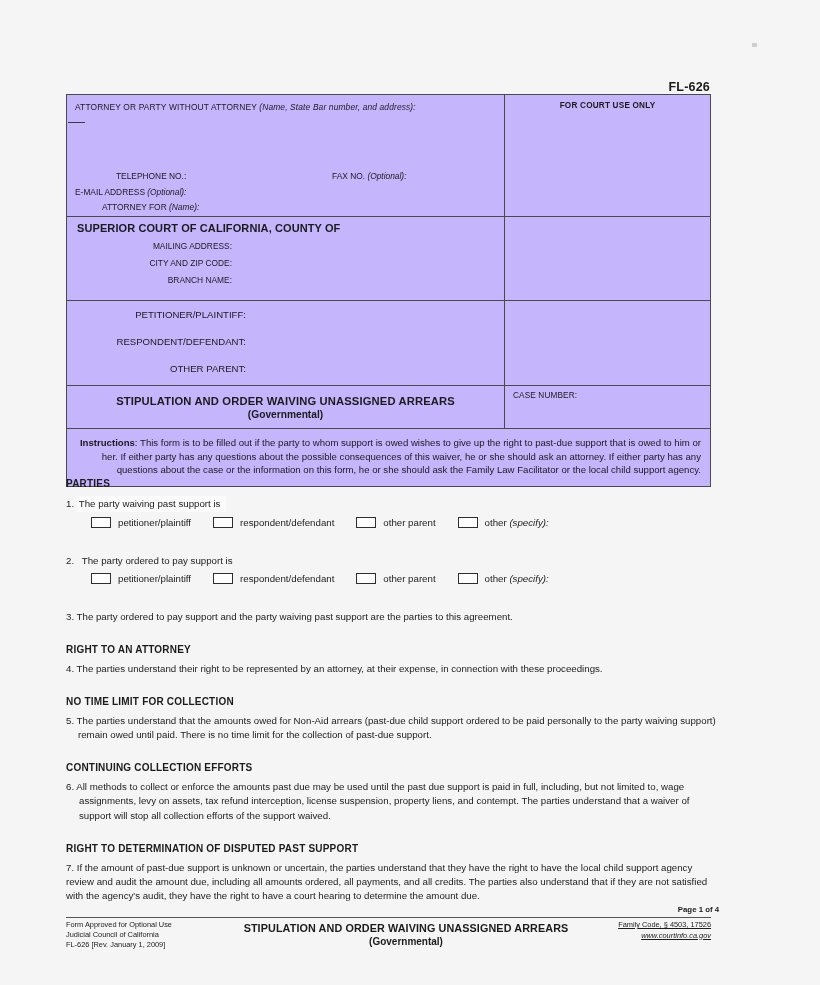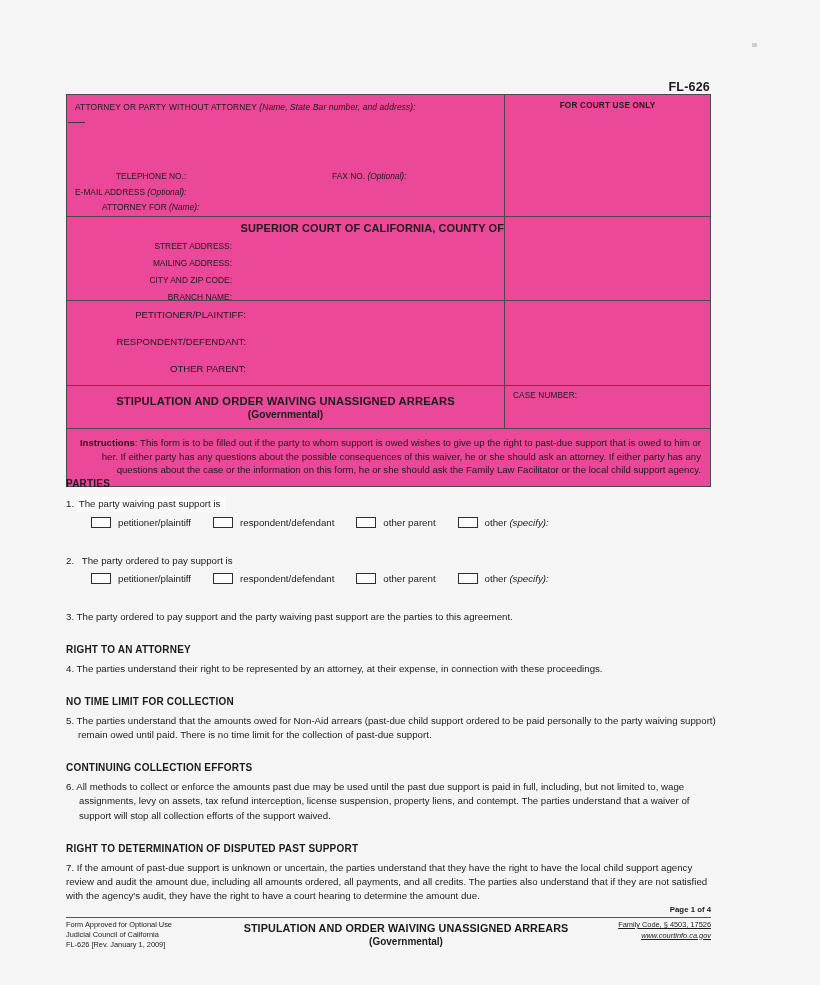--- a/index.html
+++ b/index.html
@@ -41,21 +41,21 @@
   }
 
   
   .caption {
     position: absolute;
     left: 66px;
     top: 94px;
     width: 645px;
     border: 1.6px solid #4a4a4a;
     box-sizing: border-box;
-    background: #ec4899;
+    background: #c4b5fd;
   }
   .cap-row { display: flex; }
   .cap-left {
     width: 438px;
     box-sizing: border-box;
     border-right: 1.6px solid #4a4a4a;
     position: relative;
   }
   .cap-right {
     flex: 1;
@@ -124,21 +124,20 @@
     padding-top: 6px;
   }
 
   
   .court-block { padding: 5px 0 7px 0; height: 83px; box-sizing: border-box; }
   .court-title {
     font-size: 11px;
     font-weight: bold;
     padding-left: 10px;
     letter-spacing: 0.1px;
-    text-align: right;
   }
   .court-line {
     font-size: 8.4px;
     text-align: right;
     padding-right: 272px;
     margin-top: 7px;
     white-space: nowrap;
   }
 
   
@@ -236,21 +235,21 @@
   }
   .cb-lbl { margin: 0 22px 0 7px; white-space: nowrap; }
   .cb-lbl.last { margin-right: 0; }
   .cb-lbl i { font-style: italic; }
   .gap-md { height: 20px; }
   .gap-lg { height: 26px; }
 
   
   .page-of {
     position: absolute;
-    right: 109px;
+    right: 101px;
     top: 905px;
     font-size: 7.8px;
     font-weight: bold;
   }
   .footer-rule {
     position: absolute;
     left: 66px;
     top: 917px;
     width: 645px;
     border-top: 1.4px solid #555;
@@ -316,21 +315,20 @@
         <div class="lbl-attyfor"><span>ATTORNEY FOR </span><i>(Name):</i></div>
       </div>
       <div class="cap-right">
         <div class="court-use">FOR COURT USE ONLY</div>
       </div>
     </div>
 
     <div class="cap-row hrule">
       <div class="cap-left court-block">
         <div class="court-title">SUPERIOR COURT OF CALIFORNIA, COUNTY OF</div>
-        <div class="court-line">STREET ADDRESS:</div>
         <div class="court-line">MAILING ADDRESS:</div>
         <div class="court-line">CITY AND ZIP CODE:</div>
         <div class="court-line">BRANCH NAME:</div>
       </div>
       <div class="cap-right"></div>
     </div>
 
     <div class="cap-row hrule">
       <div class="cap-left parties-block">
         <div class="party-line">PETITIONER/PLAINTIFF:</div>

